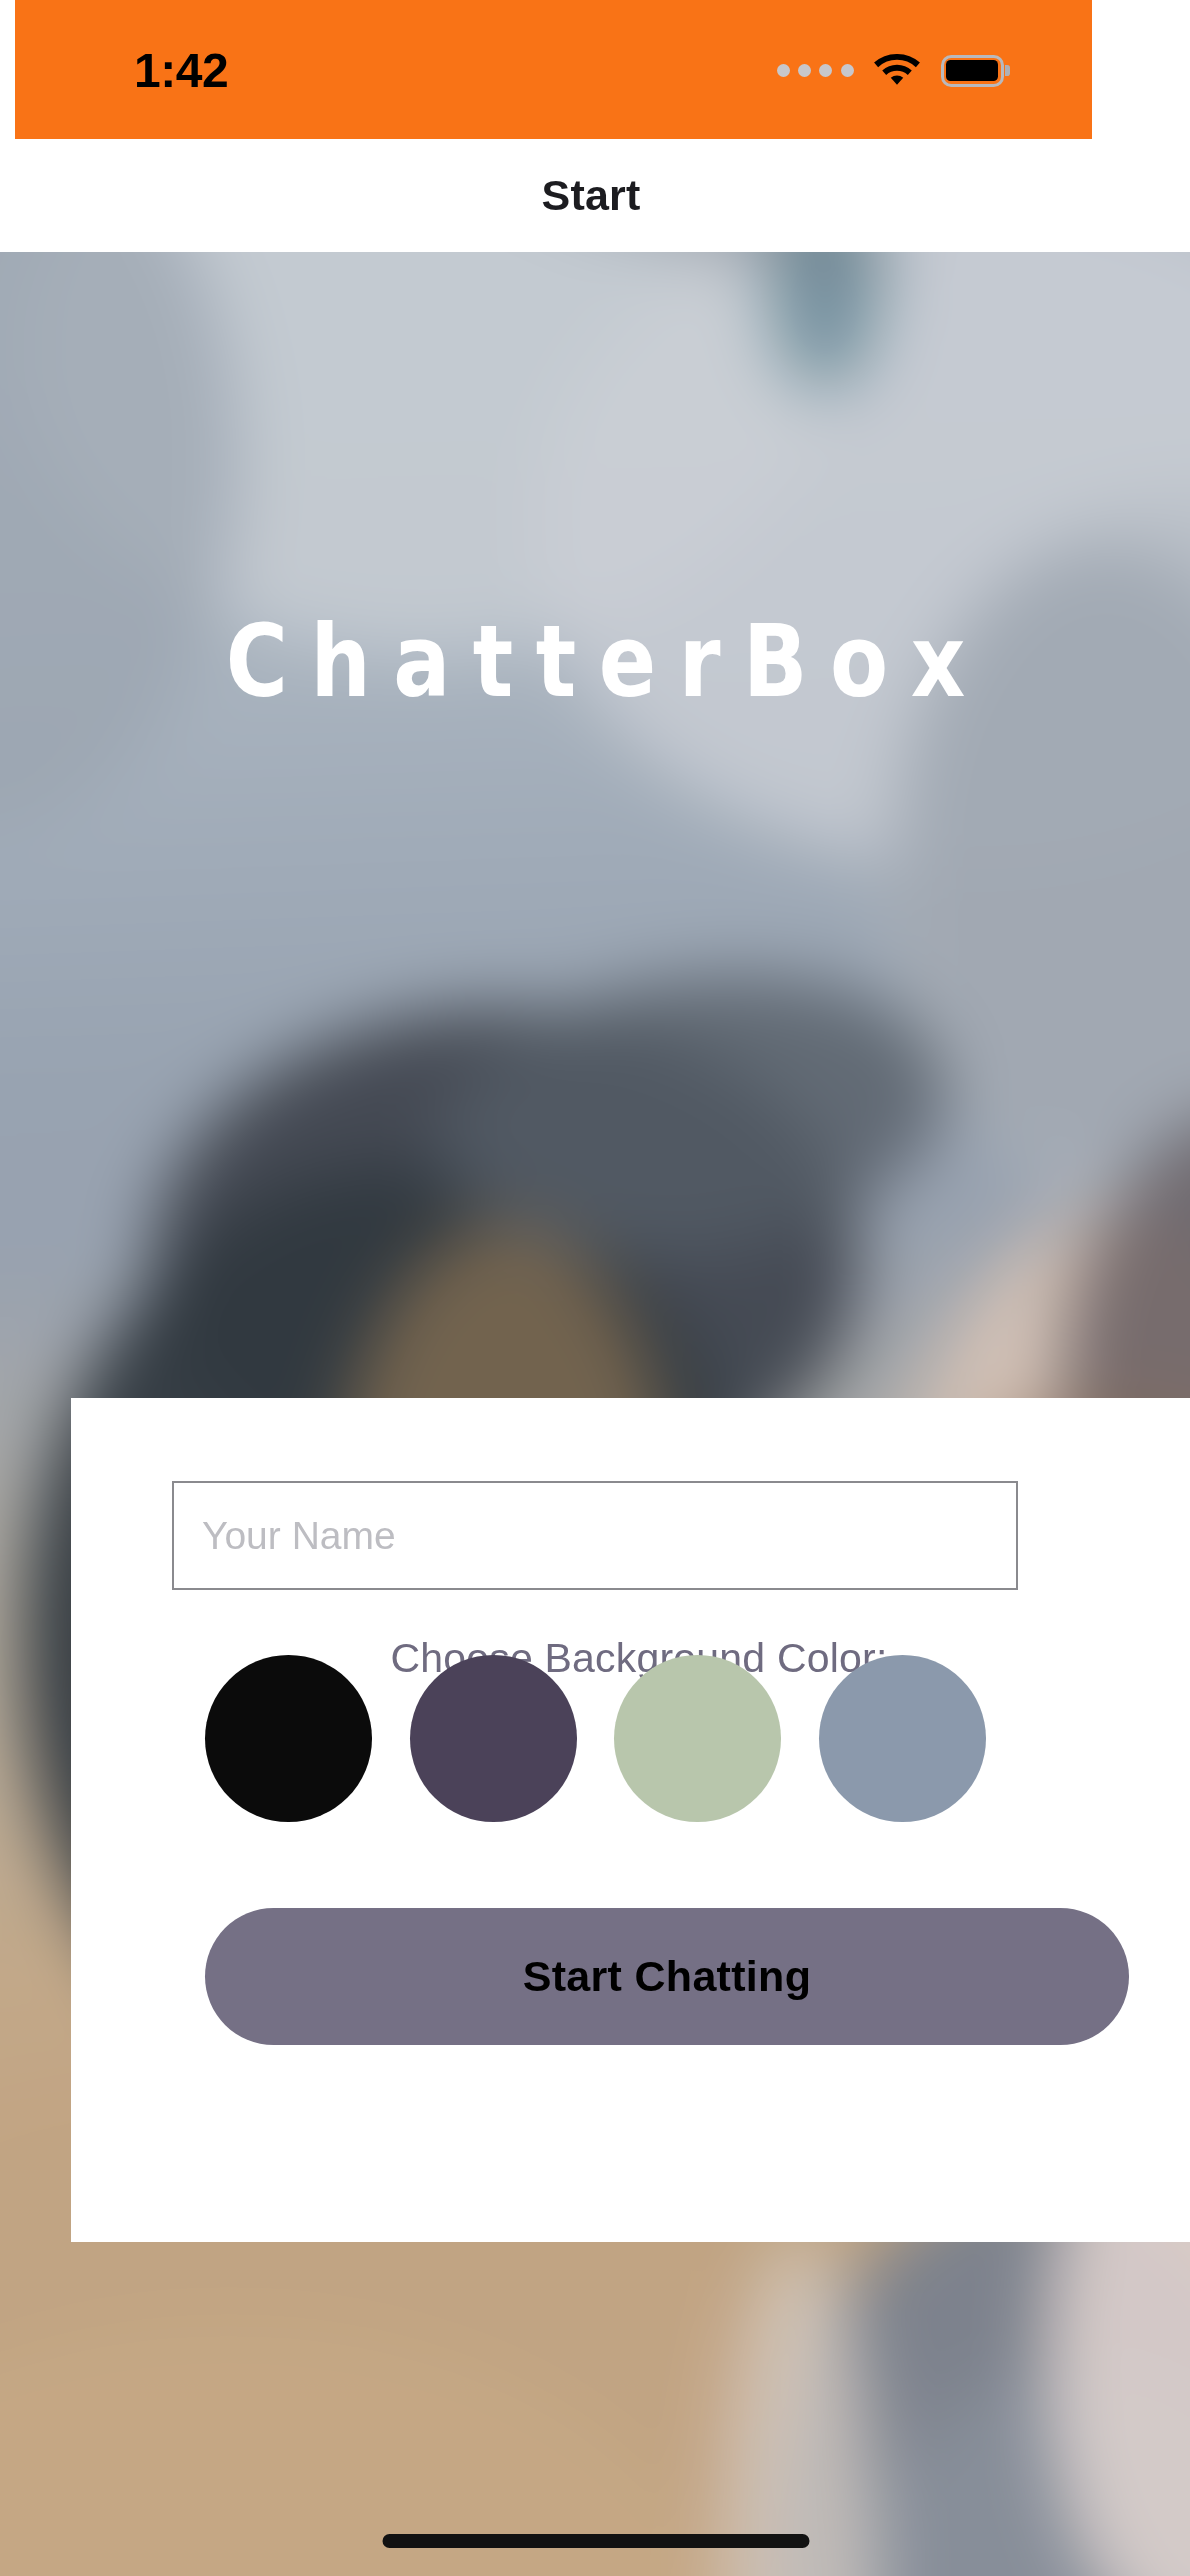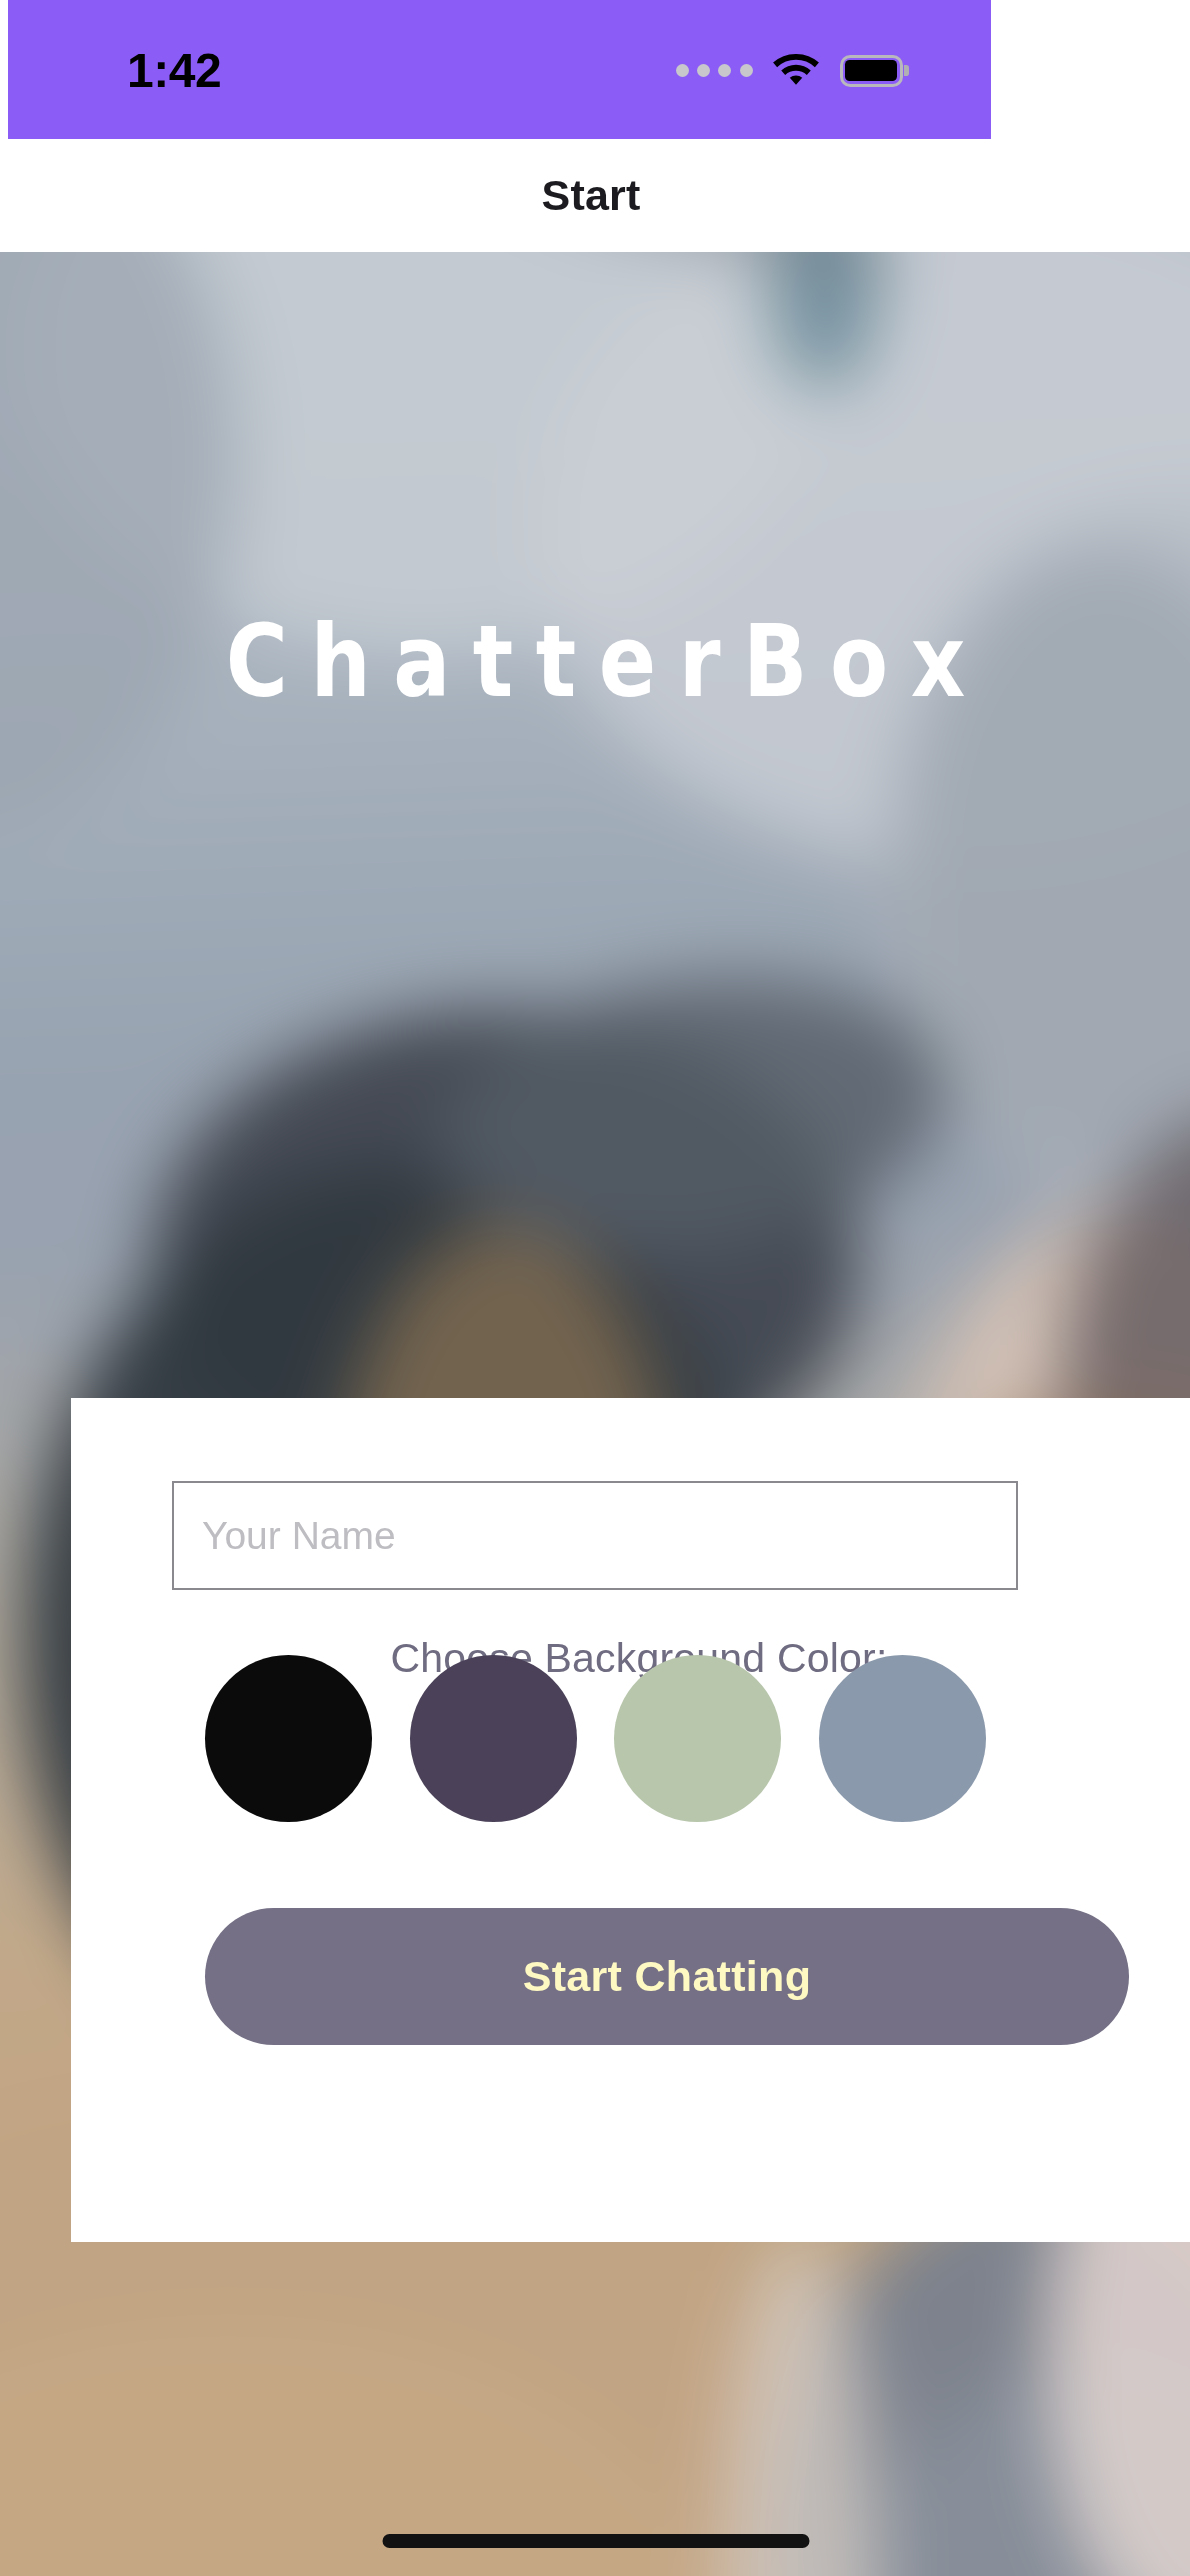--- a/index.html
+++ b/index.html
@@ -17,24 +17,24 @@
     position:relative;
     width:1191px;
     height:2576px;
     overflow:hidden;
     background:#ffffff;
   }
 
   
   .status-bar {
     position:absolute;
-    top:0; left:8px;
-    width:983px;
+    top:0; left:15px;
+    width:1077px;
     height:139px;
-    background:#8b5cf6;
+    background:#f97316;
     z-index:40;
   }
   .status-time {
     position:absolute;
     left:119px;
     top:43px;
     font-size:48px;
     font-weight:700;
     letter-spacing:-0.5px;
     color:#000000;
@@ -286,21 +286,21 @@
 
     <div class="choose-label" style="position:absolute; left:0; top:237px;">Choose Background Color:</div>
 
     <div class="swatch-row">
       <button class="swatch" style="background:#0B0B0B;"></button>
       <button class="swatch" style="background:#4B4259;"></button>
       <button class="swatch" style="background:#B8C6AC;"></button>
       <button class="swatch" style="background:#8B99AC;"></button>
     </div>
 
-    <button class="start-btn" style="background: rgb(117, 112, 133); color: #fef9c3;">Start Chatting</button>
+    <button class="start-btn" style="background: rgb(117, 112, 133); color: #000000;">Start Chatting</button>
   </div>
 
   <div class="status-bar">
     <div class="status-time">1:42</div>
 
     <div class="status-right">
       <div class="signal-dots">
         <i></i>
           <i></i>
           <i></i>

